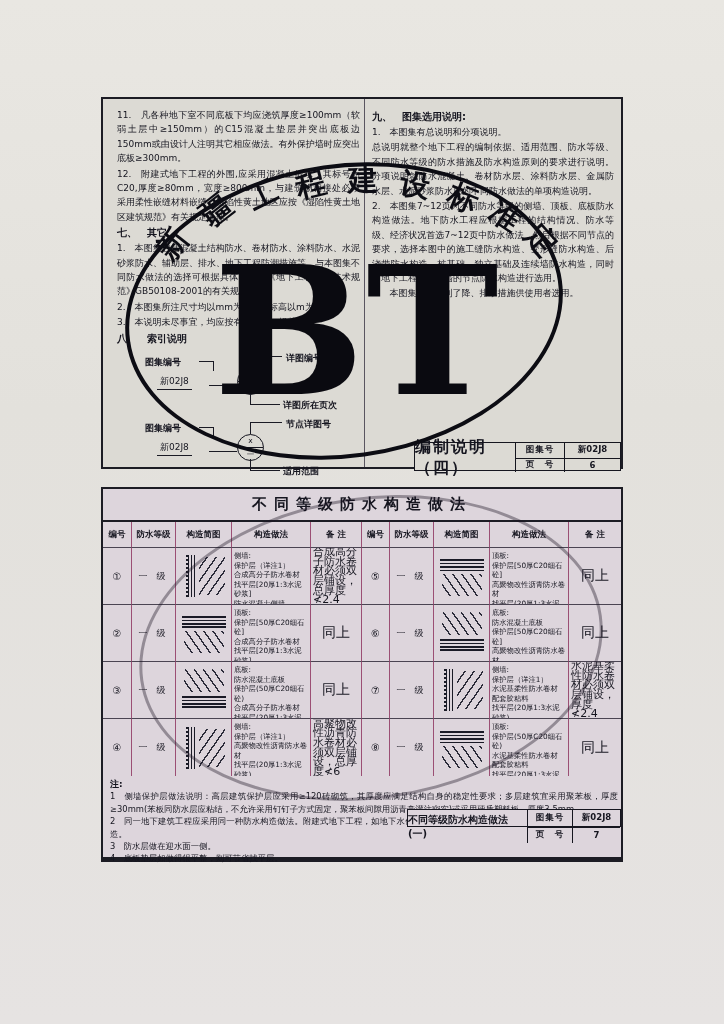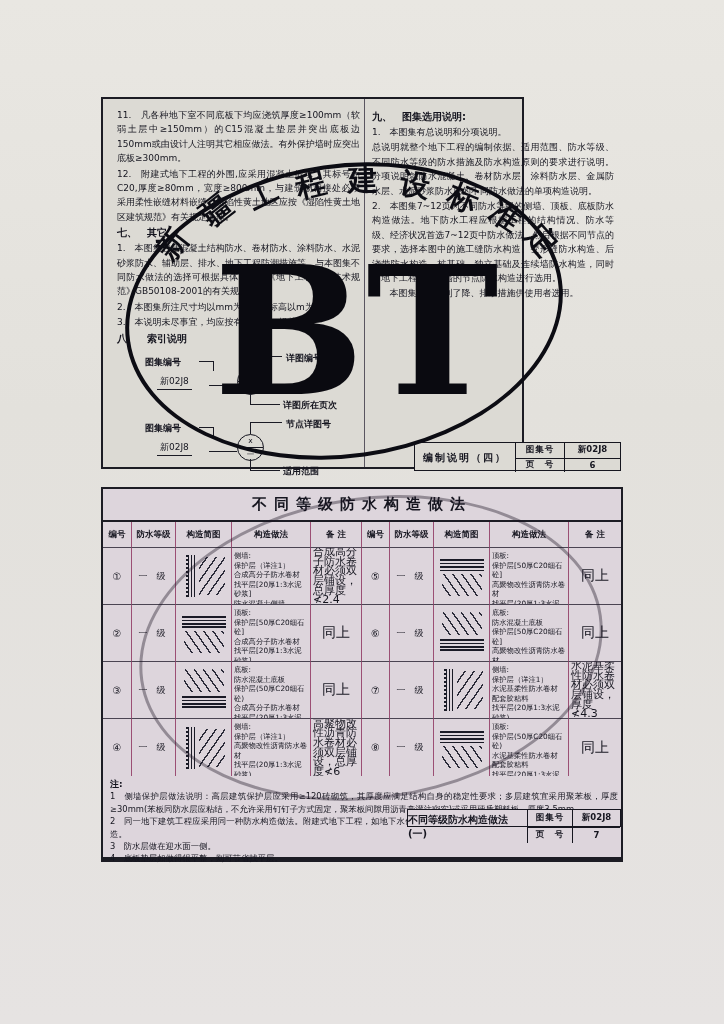--- a/index.html
+++ b/index.html
@@ -2,21 +2,21 @@
 <html><head>
 <meta charset="utf-8">
 <style>
   html,body{margin:0;padding:0;}
   body{
     width:724px;height:1024px;position:relative;overflow:hidden;
     background:linear-gradient(180deg,#e9e7e2 0%,#e3e1dc 40%,#e6e3e2 100%);
     font-family:"DejaVu Sans",sans-serif;color:#15151f;
   }
   .page{position:absolute;border:2px solid #1c1c24;box-sizing:border-box;}
-  #page1{left:101px;top:97px;width:423px;height:372px;background:#dcdad4;}
+  #page1{left:101px;top:97px;width:522px;height:372px;background:#dcdad4;}
   #page2{left:101px;top:487px;width:522px;height:375px;background:#ddd5dc;border-bottom-width:5px;}
 
   
   .colL{position:absolute;left:14px;top:9px;width:243px;}
   .colR{position:absolute;left:269px;top:9px;width:242px;}
   .vdiv{position:absolute;left:261px;top:0;bottom:0;width:1px;background:#5a5560;}
   .para{font-size:9px;line-height:14.4px;text-align:justify;margin:0 0 1px 0;}
   .sect{font-size:10px;font-weight:bold;line-height:15px;margin:1px 0;}
 
   
@@ -28,21 +28,21 @@
   .idx-circle{position:absolute;width:25px;height:25px;border:1.3px solid #14141e;border-radius:50%;background:transparent;}
   .idx-circle .mid{position:absolute;left:0;right:0;top:50%;height:1px;background:#14141e;}
   .idx-circle .t,.idx-circle .b{position:absolute;left:0;right:0;text-align:center;font-size:7.5px;line-height:10px;}
   .idx-circle .t{top:1px;} .idx-circle .b{bottom:1px;}
 
   
   .tblock{position:absolute;border:1.6px solid #16161f;box-sizing:border-box;display:grid;background:inherit;}
   .tblock .cell{border-left:1px solid #16161f;border-top:1px solid #16161f;display:flex;align-items:center;justify-content:center;box-sizing:border-box;}
   .tblock .cell.first{border-left:none;} .tblock .r0{border-top:none;}
   #tb1{left:311px;top:343px;width:207px;height:29px;grid-template-columns:100px 49px 56px;grid-template-rows:14.5px 14.5px;}
-  #tb1 .title{grid-row:1/3;font-size:10px;font-weight:bold;letter-spacing:2px;}
+  #tb1 .title{grid-row:1/3;font-size:16px;font-weight:bold;letter-spacing:2px;}
   #tb2{left:304px;top:320px;width:214px;height:18px;grid-template-columns:119px 45px 48px;grid-template-rows:16.5px 16.5px;}
   #tb2 .title{grid-row:1/3;font-size:10px;font-weight:bold;}
   .tblock .k{font-size:8.5px;font-weight:bold;letter-spacing:1px;}
   .tblock .v{font-size:8.5px;font-weight:bold;}
 
   
   .ptitle{height:31px;border-bottom:2px solid #1c1c24;display:flex;align-items:center;justify-content:center;
     font-size:15px;font-weight:bold;letter-spacing:7px;}
   .tbl{display:grid;grid-template-columns:28px 44px 56px 79px 51px 28px 44px 56px 79px 53px;
     grid-template-rows:25px 57px 57px 57px 58px;}
@@ -241,21 +241,21 @@
     <div class="c grade">一 级</div>
     <div class="c">
         <div class="diag" data-diagram="wall"></div>
       </div>
     <div class="c method">侧墙:
 保护层（详注1）
 水泥基柔性防水卷材
 配套胶粘料
 找平层(20厚1:3水泥砂浆)
 防水混凝土侧墙</div>
-    <div class="c remark">水泥基柔性防水卷材必须双层铺设，厚度≮4.3</div>
+    <div class="c remark">水泥基柔性防水卷材必须双层铺设，厚度≮2.4</div>
 
     <div class="c num first">④</div>
     <div class="c grade">一 级</div>
     <div class="c">
         <div class="diag" data-diagram="wall"></div>
       </div>
     <div class="c method">侧墙:
 保护层（详注1）
 高聚物改性沥青防水卷材
 找平层(20厚1:3水泥砂浆)

